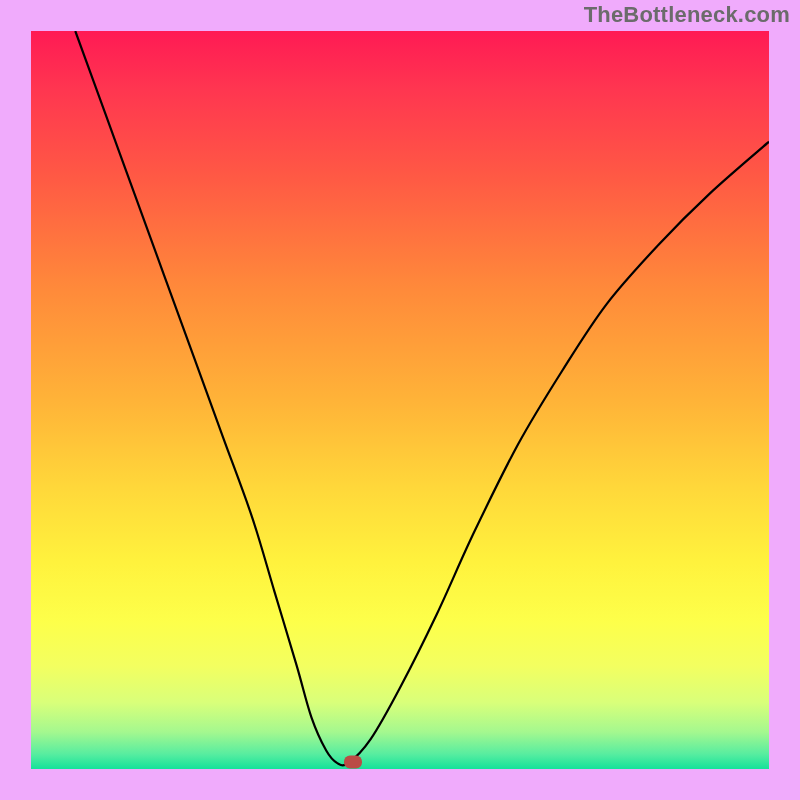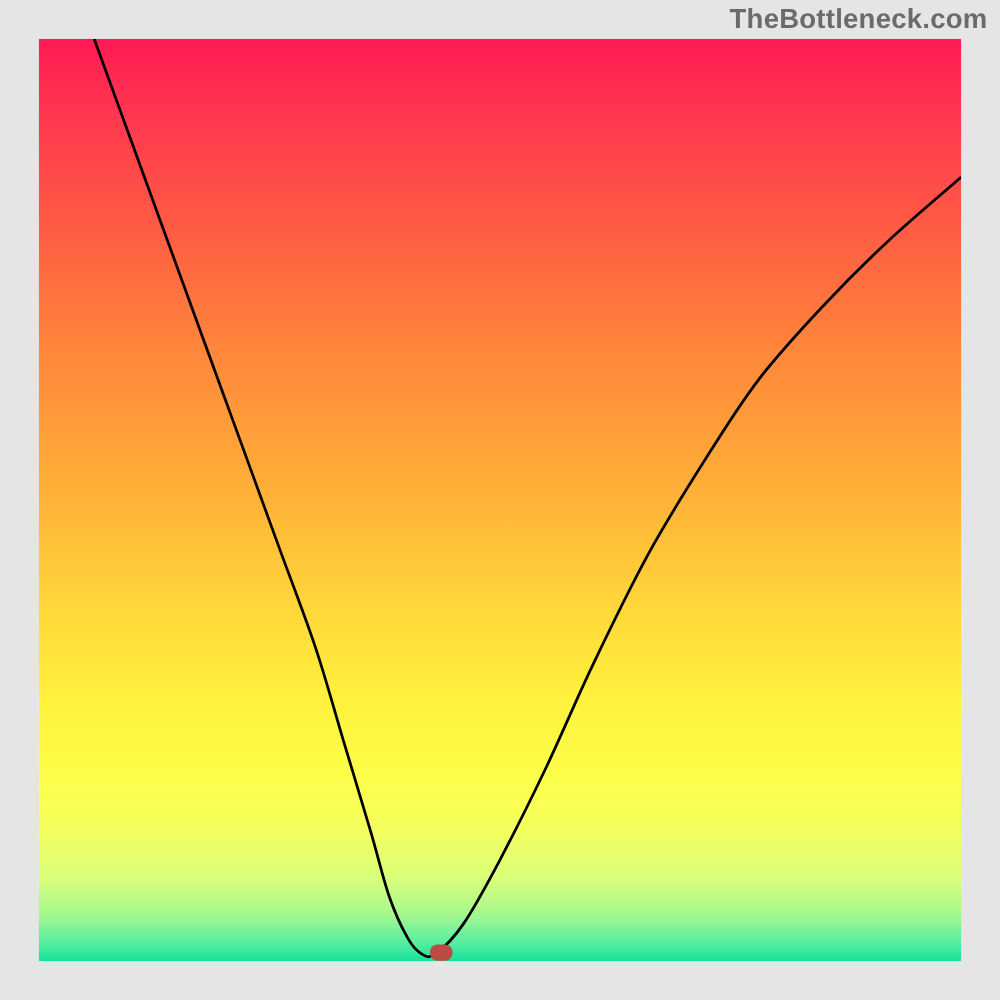--- a/index.html
+++ b/index.html
@@ -8,21 +8,21 @@
     background: #ffffff;
     width: 800px;
     height: 800px;
     overflow: hidden;
     font-family: Arial, Helvetica, sans-serif;
   }
   .frame {
     position: relative;
     width: 800px;
     height: 800px;
-    background: #e5e5e5;
+    background: #f0abfc;
   }
   .watermark {
     position: absolute;
     top: 2px;
     right: 10px;
     color: #6b6b6b;
     font-size: 22px;
     font-weight: 600;
     letter-spacing: 0.2px;
     z-index: 10;

